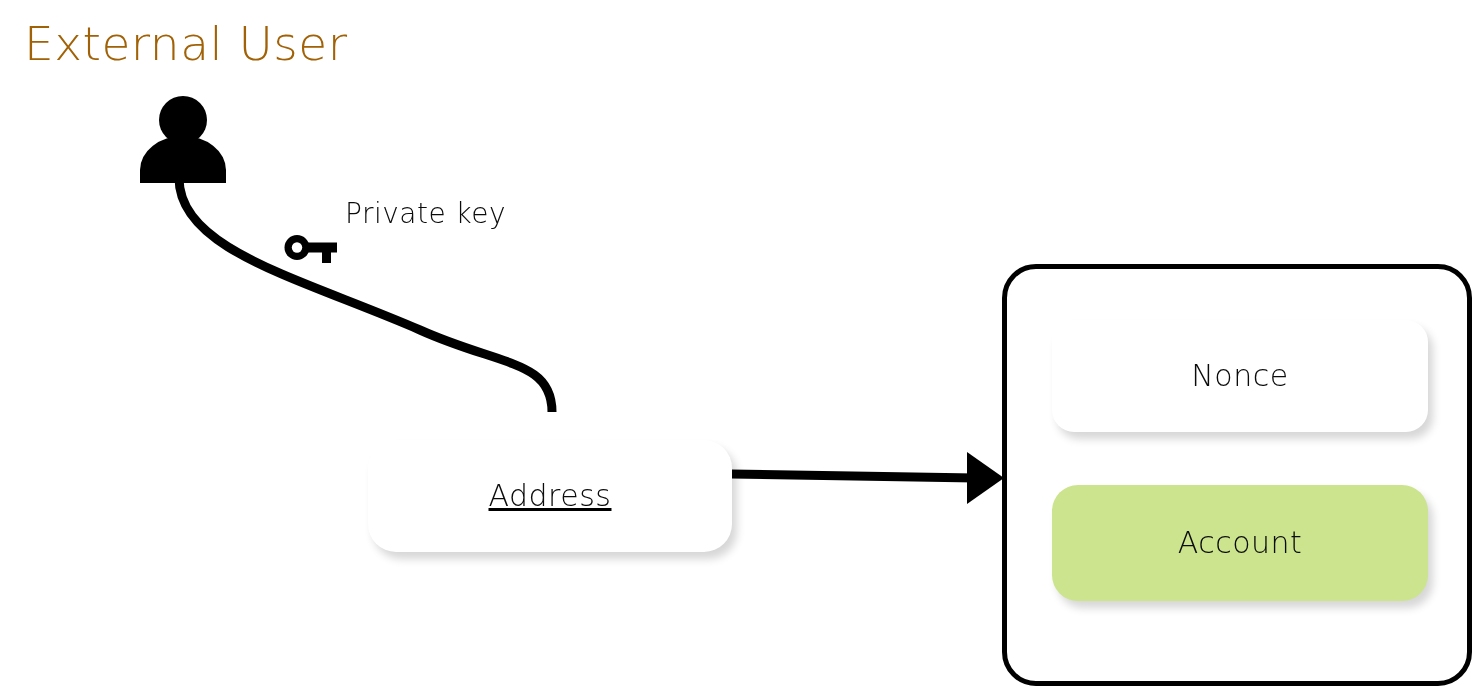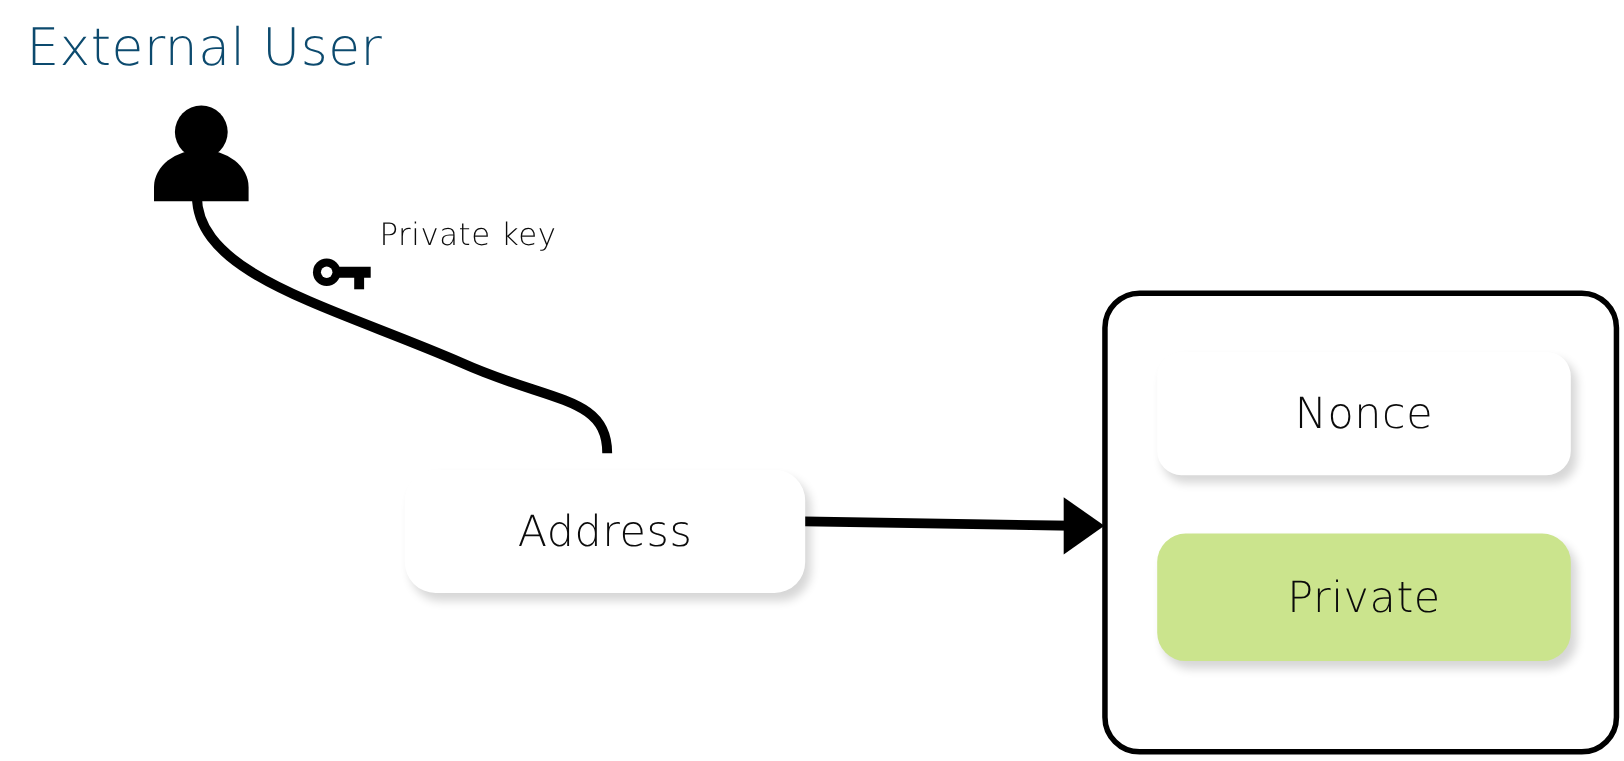--- a/index.html
+++ b/index.html
@@ -24,21 +24,21 @@
     letter-spacing: 0.5px;
     color: #0b0b0b;
   }
 
   
   .title {
     position: absolute;
     white-space: nowrap;
     font-size: 47px;
     line-height: 1;
-    color: #0c4a6e;
+    color: #a16207;
   }
   #title-external-user {
     left: 24px;
     top: 20px;
   }
   #title-account-state {
     left: 1062px;
     top: 146px;
   }
 
@@ -86,32 +86,33 @@
     position: absolute;
     background: #ffffff;
     border-radius: 26px;
     box-shadow: 5px 7px 9px rgba(0,0,0,0.16);
     display: flex;
     align-items: center;
     justify-content: center;
     box-sizing: border-box;
   }
   .card .card-label {
-    font-size: 39px;
+    font-size: 30px;
     line-height: 1;
     color: #0b0b0b;
     white-space: nowrap;
   }
 
   #card-address {
     left: 368px;
-    top: 427px;
+    top: 440px;
     width: 364px;
     height: 112px;
     border-radius: 28px;
+    text-decoration: underline;
   }
 
   
   #account-state-box {
     position: absolute;
     left: 1002px;
     top: 264px;
     width: 470px;
     height: 422px;
     border: 5px solid #000000;
@@ -178,16 +179,16 @@
     <span class="card-label hand">Address</span>
   </div>
 
   <div id="account-state-box"></div>
 
   <div class="card" id="card-nonce" style="background: rgb(255, 255, 255);">
     <span class="card-label hand">Nonce</span>
   </div>
 
   <div class="card" id="card-balance" style="background: rgb(203, 228, 141);">
-    <span class="card-label hand">Private</span>
+    <span class="card-label hand">Account</span>
   </div>
 
 </div>
 
 </body></html>

